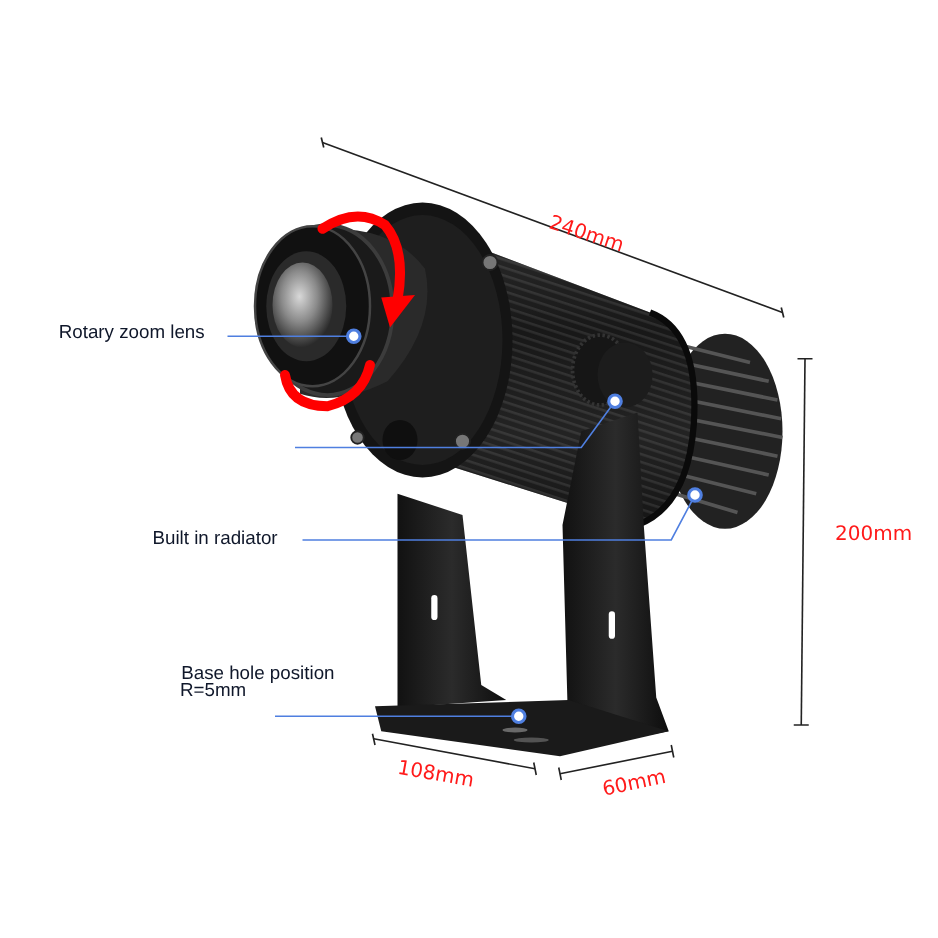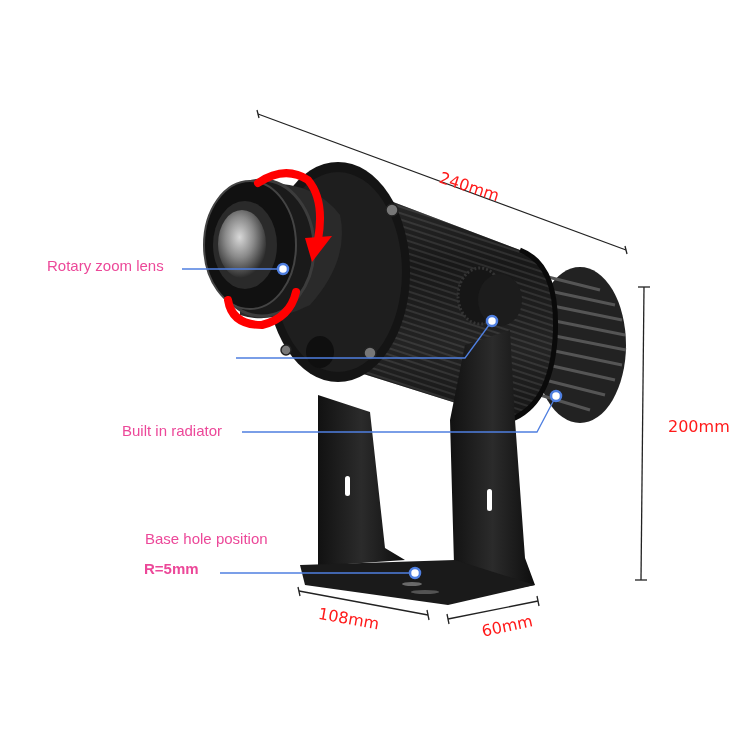--- a/index.html
+++ b/index.html
@@ -1,18 +1,18 @@
 <!DOCTYPE html>
 <html><head>
   <meta charset="utf-8">
   <style>
     html, body { margin: 0; padding: 0; background: #ffffff; }
     body { width: 750px; height: 750px; position: relative; overflow: hidden; font-family: "Liberation Sans", sans-serif; }
     .stage { position: absolute; left: 0; top: 0; width: 750px; height: 750px; }
-    .label { position: absolute; color: #ec4899; font-size: 15px; font-family: "Liberation Sans", sans-serif; white-space: nowrap; line-height: 18px; }
+    .label { position: absolute; color: #0f172a; font-size: 15px; font-family: "Liberation Sans", sans-serif; white-space: nowrap; line-height: 18px; }
     .dim { position: absolute; color: #ff1a1a; font-size: 16px; font-family: "DejaVu Sans", sans-serif; white-space: nowrap; }
     svg { position: absolute; left: 0; top: 0; }
   </style>
 </head>
 <body>
 
 <div class="stage">
 
   <svg width="750" height="750" viewBox="0 0 750 750">
     <defs>
@@ -132,20 +132,20 @@
       <circle cx="283" cy="269" r="5" fill="#fff" stroke="#4f7fe0" stroke-width="2.5"></circle>
       <circle cx="492" cy="321" r="5" fill="#fff" stroke="#4f7fe0" stroke-width="2.5"></circle>
       <circle cx="556" cy="396" r="5" fill="#fff" stroke="#4f7fe0" stroke-width="2.5"></circle>
       <circle cx="415" cy="573" r="5" fill="#fff" stroke="#4f7fe0" stroke-width="2.5"></circle>
     </g>
   </svg>
 
   <div class="label" style="left:47px; top:257px;">Rotary zoom lens</div>
   <div class="label" style="left:122px; top:422px;">Built in radiator</div>
   <div class="label" style="left:145px; top:530px;">Base hole position</div>
-  <div class="label" style="left:144px; top:560px;font-weight:bold;">R=5mm</div>
+  <div class="label" style="left:144px; top:544px;">R=5mm</div>
 
   <div class="dim" style="left:443px; top:168px; transform: rotate(18deg); transform-origin: left top;">240mm</div>
   <div class="dim" style="left:653px; top:417px;margin-left:15px;">200mm</div>
   <div class="dim" style="left:320px; top:604px; transform: rotate(10deg); transform-origin: left top;">108mm</div>
   <div class="dim" style="left:480px; top:622px; transform: rotate(-12deg); transform-origin: left top;">60mm</div>
 
 </div>
 
 </body></html>

